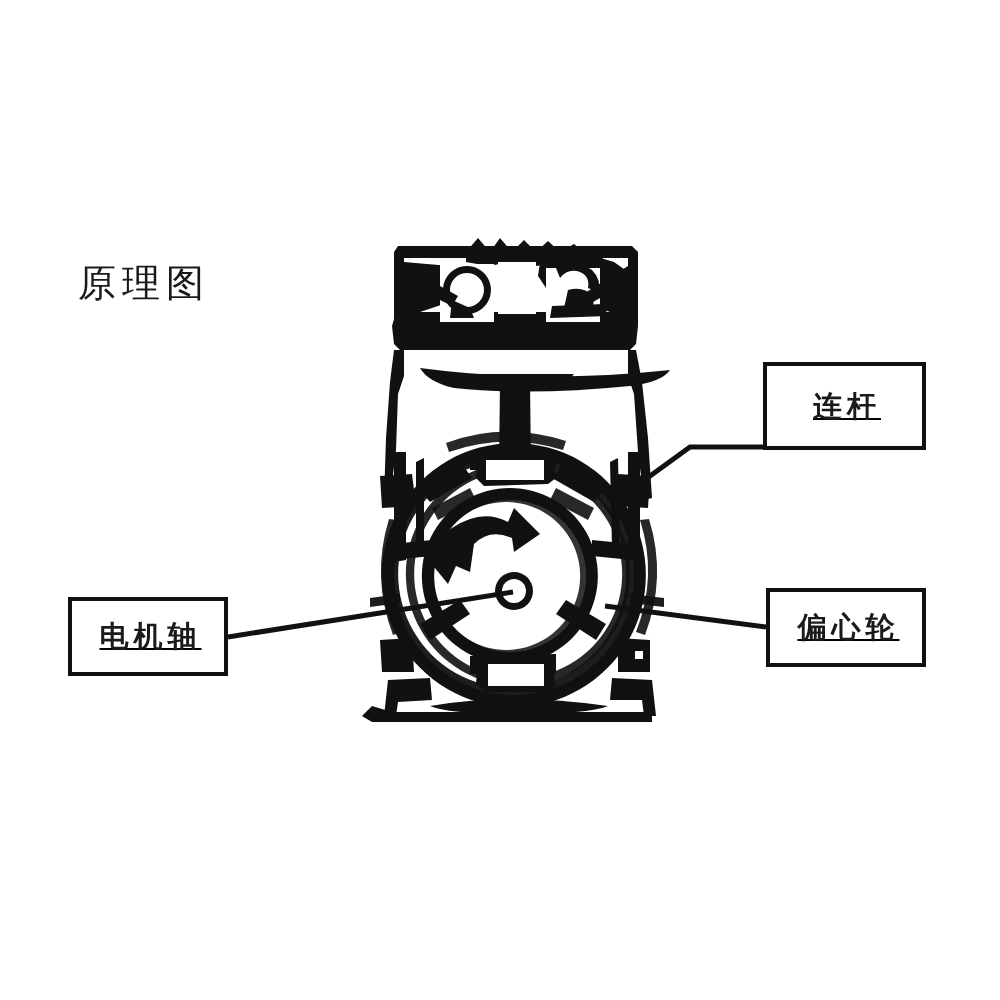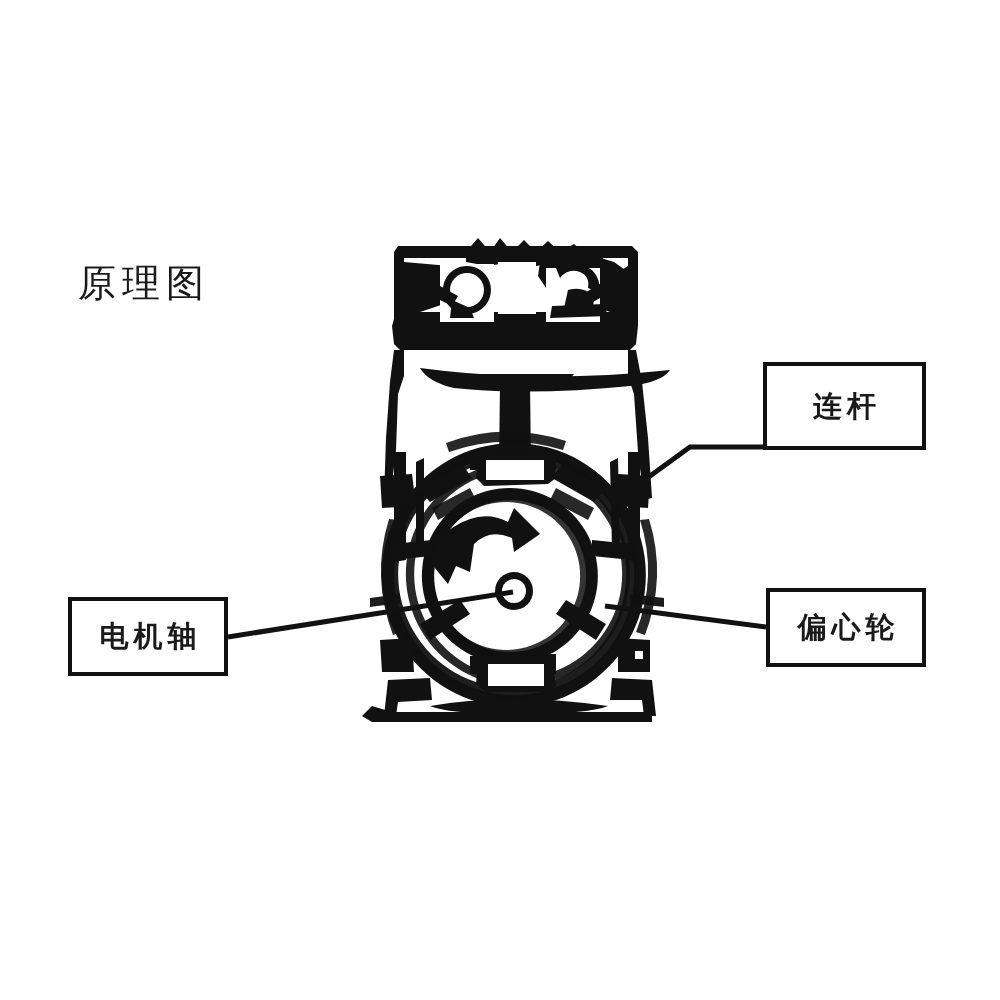--- a/index.html
+++ b/index.html
@@ -38,20 +38,21 @@
     line-height: 1;
   }
   .callout-box {
     position: absolute;
     box-sizing: border-box;
     background: #ffffff;
     border: 4px solid #111111;
     display: flex;
     align-items: center;
     justify-content: center;
+    text-decoration: underline;
   }
   .callout-label {
     font-size: 29px;
     font-weight: 700;
     letter-spacing: 5px;
     color: #1a1a1a;
     white-space: nowrap;
     line-height: 1;
     text-indent: 5px;
   }

